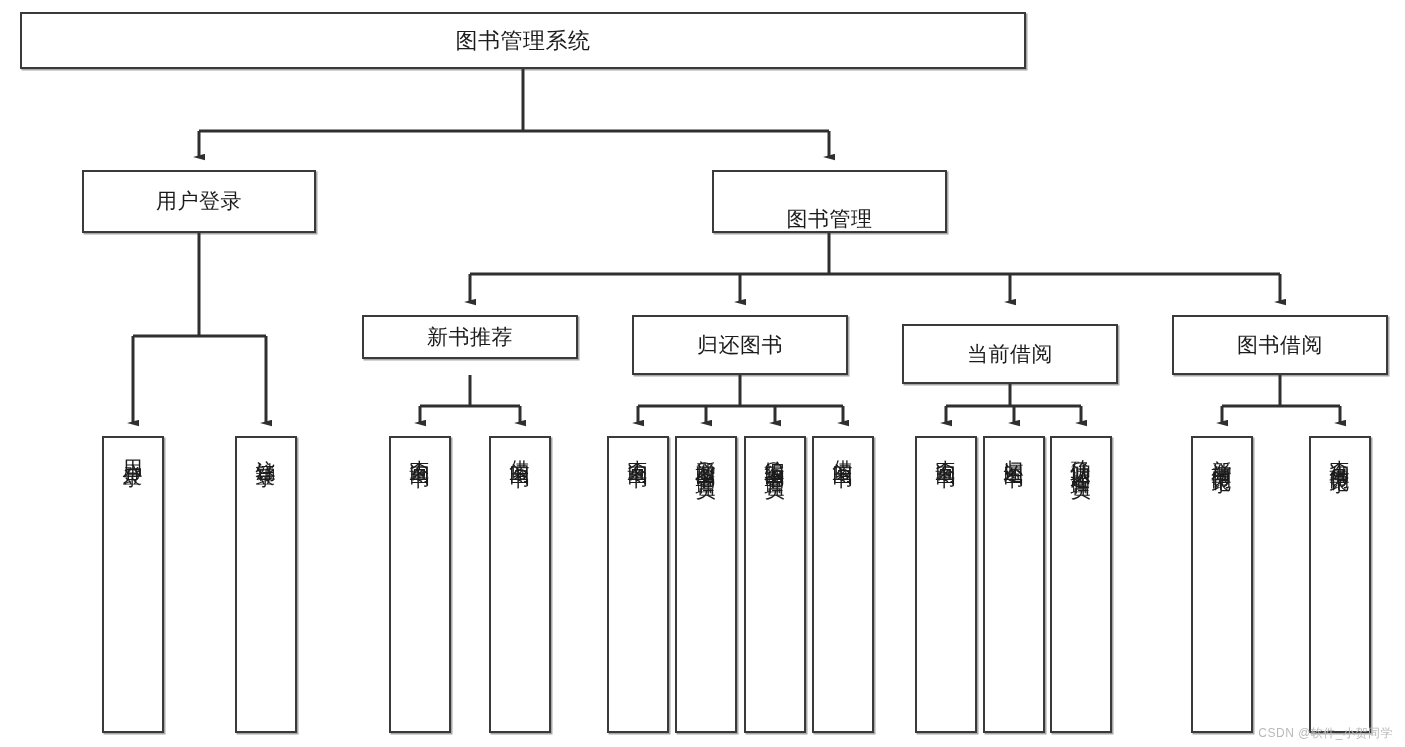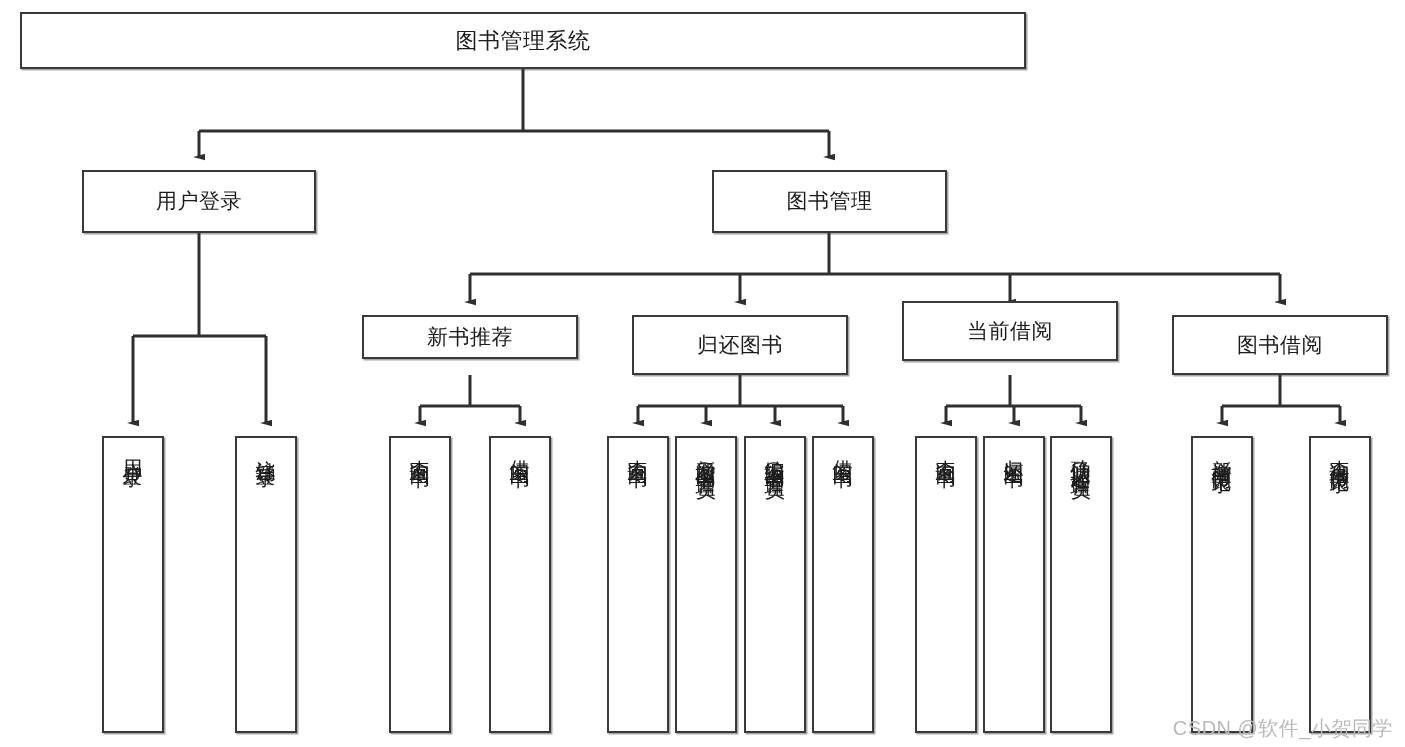--- a/index.html
+++ b/index.html
@@ -55,21 +55,21 @@
     font-size: 20px;
     letter-spacing: 3px;
     white-space: nowrap;
     line-height: 1;
   }
   .node-box.root .node-label { font-size: 22px; }
   .watermark {
     position: absolute;
     right: 12px;
     bottom: 5px;
-    font-size: 20px;
+    font-size: 12px;
     color: #b9b9b9;
     white-space: nowrap;
     letter-spacing: 0.5px;
   }
 </style>
 </head>
 <body>
 
 <div id="diagram-root">
 
@@ -123,31 +123,31 @@
     </g>
   </svg>
 
   <div class="node-box root" style="left:20px; top:12px; width:1006px; height:57px;">
     <span class="node-label">图书管理系统</span>
   </div>
 
   <div class="node-box" style="left:82px; top:170px; width:234px; height:63px;">
     <span class="node-label">用户登录</span>
   </div>
-  <div class="node-box" style="left:712px; top:170px; width:235px; height:63px;">
+  <div class="node-box" style="left:712px; top:170px; width:235px; height:63px;align-items:flex-end;">
     <span class="node-label">图书管理</span>
   </div>
 
   <div class="node-box" style="left:362px; top:315px; width:216px; height:44px;">
     <span class="node-label">新书推荐</span>
   </div>
   <div class="node-box" style="left:632px; top:315px; width:216px; height:60px;">
     <span class="node-label">归还图书</span>
   </div>
-  <div class="node-box" style="left:902px; top:301px; width:216px; height:60px;">
+  <div class="node-box" style="left:902px; top:324px; width:216px; height:60px;">
     <span class="node-label">当前借阅</span>
   </div>
   <div class="node-box" style="left:1172px; top:315px; width:216px; height:60px;">
     <span class="node-label">图书借阅</span>
   </div>
 
   <div class="node-box vertical" style="left:102px; top:436px; width:62px; height:297px;">
     <span class="node-label">用户登录</span>
   </div>
   <div class="node-box vertical" style="left:235px; top:436px; width:62px; height:297px;">

